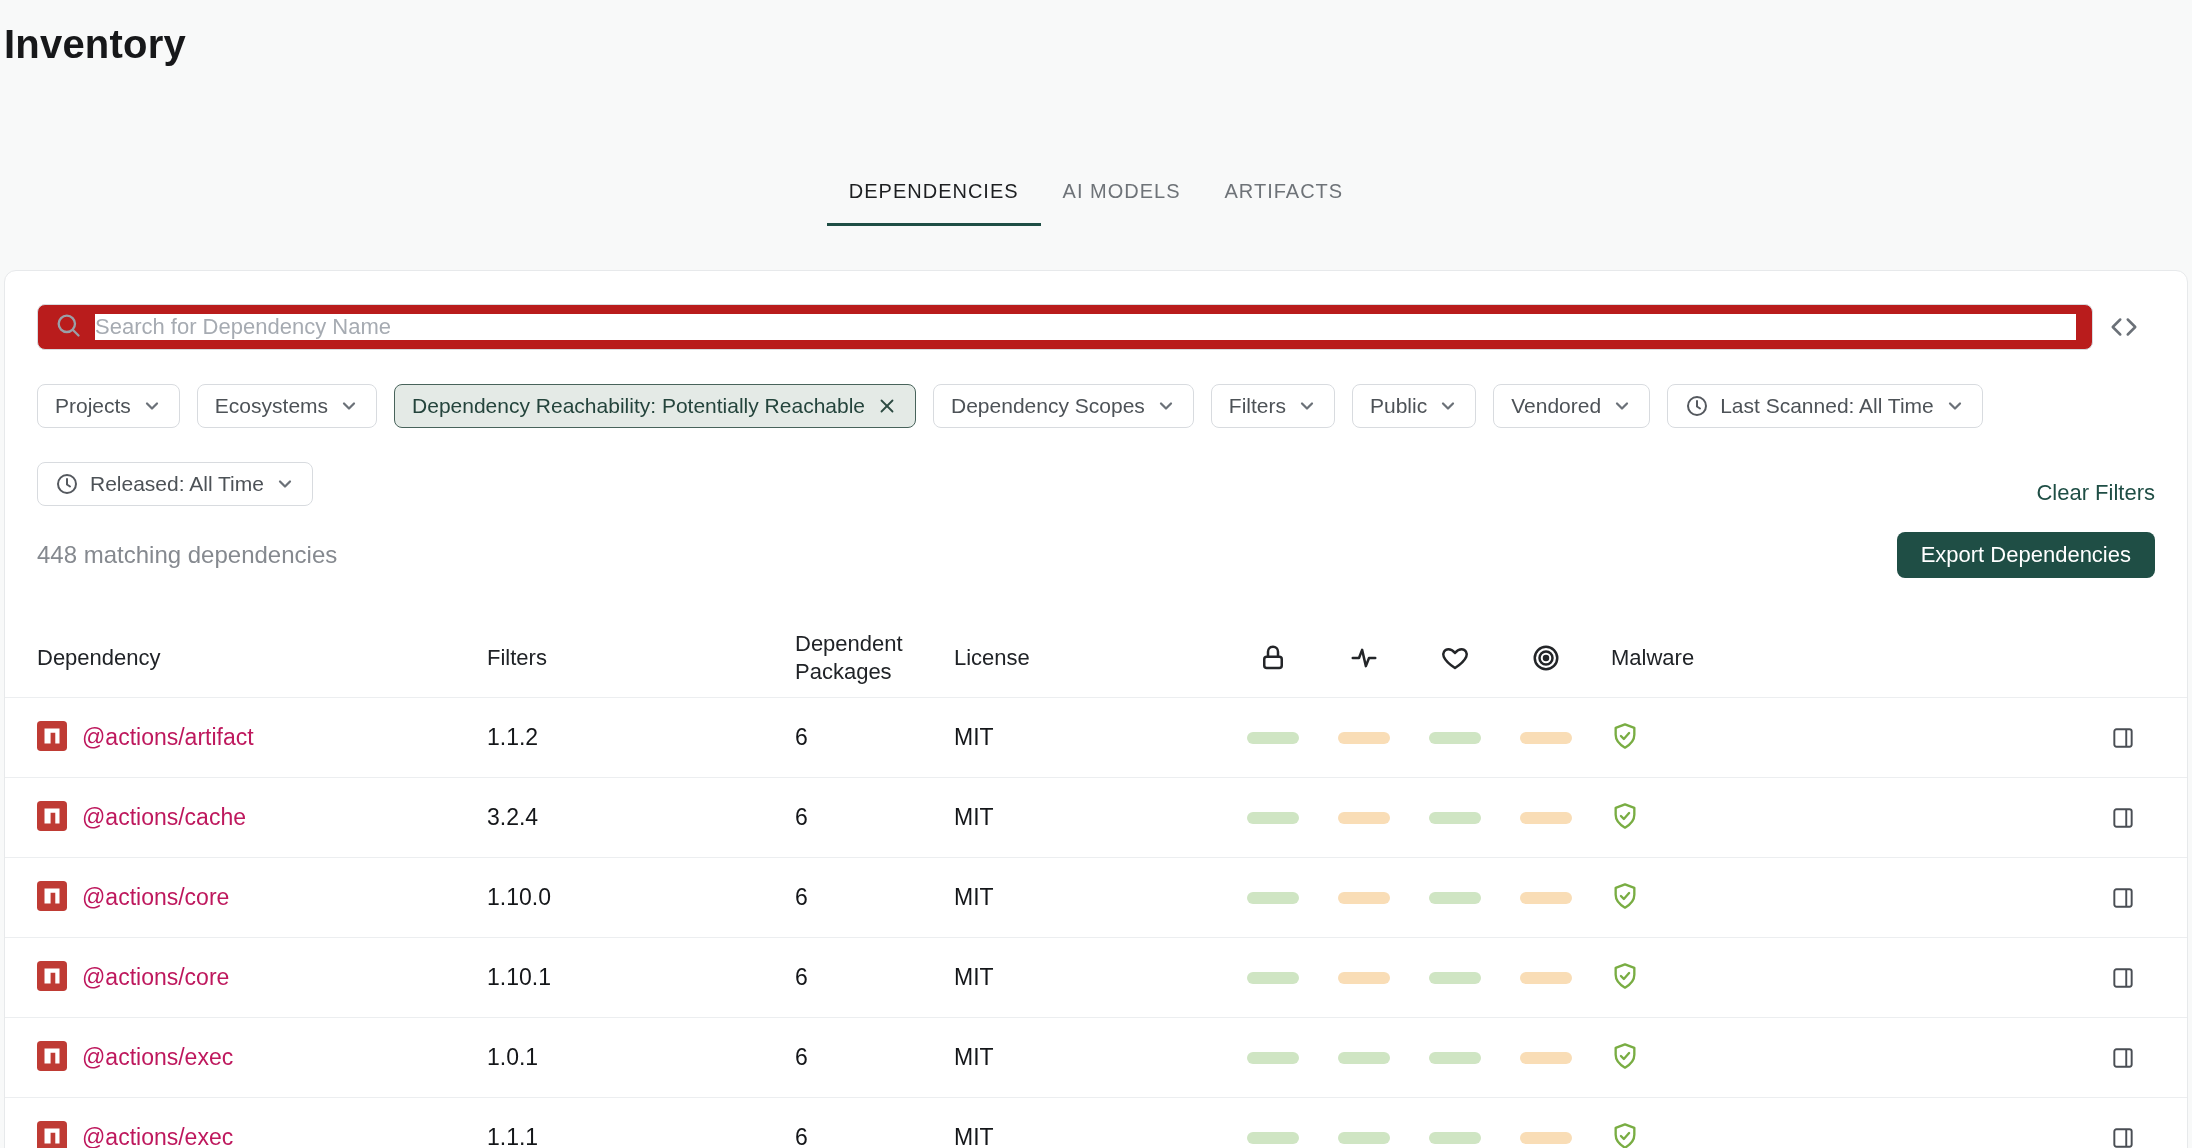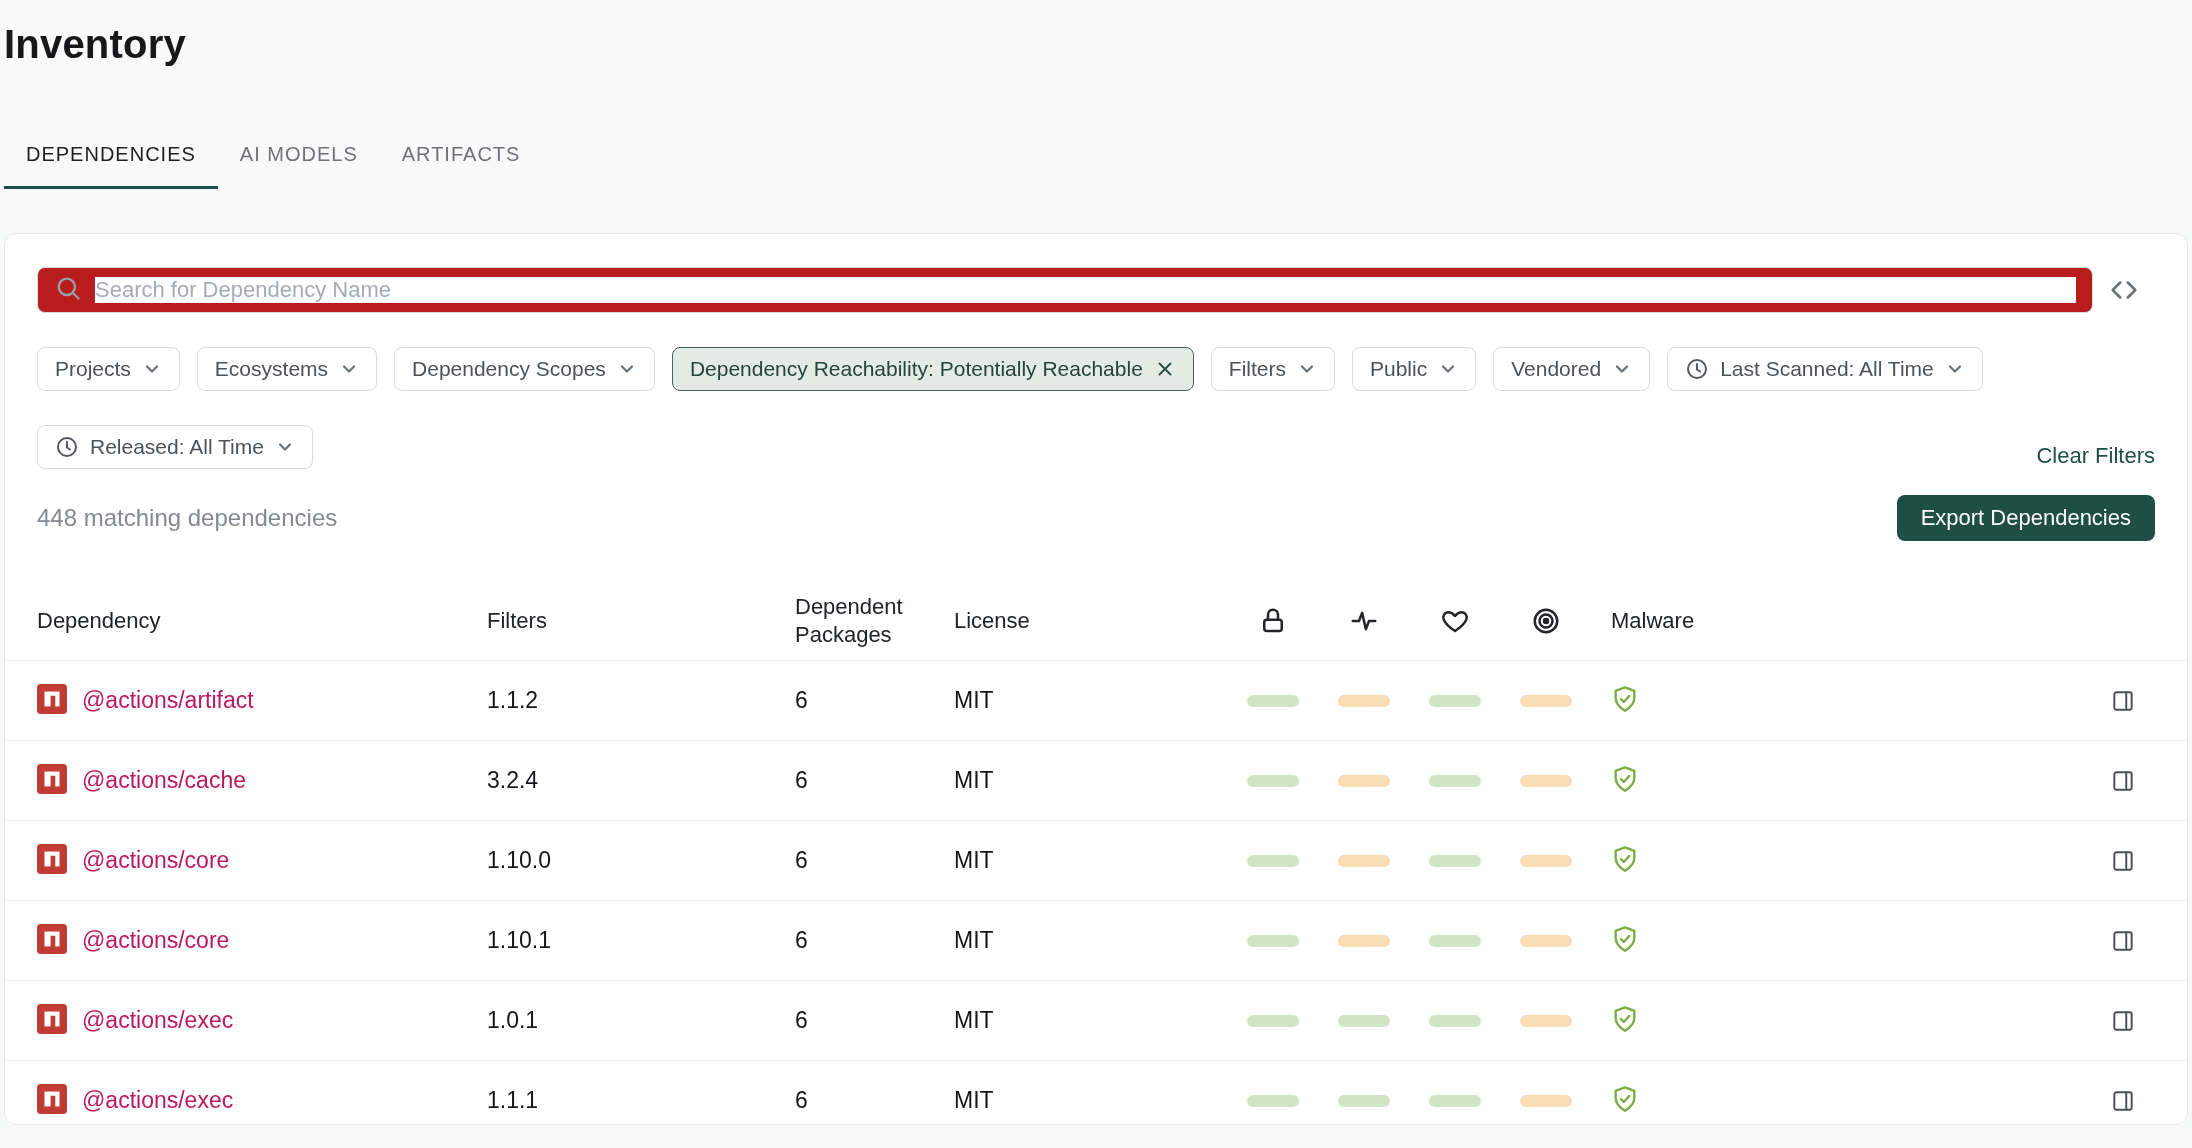--- a/index.html
+++ b/index.html
@@ -8,21 +8,21 @@
     font-family: "Liberation Sans", sans-serif;
     background:#f8f9f9;
     color:#1b1d20;
     overflow:hidden;
   }
   .page { padding:0 4px; }
 
   
   .page-title { font-size:40px; font-weight:600; color:#17181a; padding-top:22px; letter-spacing:.2px; }
 
-  .tabs { display:flex; margin-top:76px; }
+  .tabs { display:flex; margin-top:113px;justify-content:center; }
   .tab {
     font-size:20px; letter-spacing:1px; font-weight:500; color:#6e7378;
     padding:0 22px 20px 22px; cursor:pointer; border-bottom:3px solid transparent;
     text-transform:uppercase;
   }
   .tab.active { color:#1d1f21; border-bottom-color:#1f4e45; }
 
   
   .card {
     margin-top:44px; background:#fff; border:1px solid #e7e9eb;
@@ -137,40 +137,40 @@
         <div class="chip">
 
     <span>Ecosystems</span>
     <span class="ic ic-chev">
       <svg width="20" height="20" viewBox="0 0 16 16" fill="none" stroke="#6b7178" stroke-width="1.8" stroke-linecap="round" stroke-linejoin="round">
               <polyline points="4,6 8,10 12,6"></polyline>
             </svg>
     </span>
 
   </div>
-        <div class="chip">
-
-    <span>Dependency Scopes</span>
-    <span class="ic ic-chev">
-      <svg width="20" height="20" viewBox="0 0 16 16" fill="none" stroke="#6b7178" stroke-width="1.8" stroke-linecap="round" stroke-linejoin="round">
-              <polyline points="4,6 8,10 12,6"></polyline>
-            </svg>
-    </span>
-
-  </div>
         <div class="chip applied">
 
     <span>Dependency Reachability: Potentially Reachable</span>
 
     <span class="ic ic-x">
       <svg width="22" height="22" viewBox="0 0 24 24" fill="none" stroke="#2d4a42" stroke-width="2" stroke-linecap="round">
               <line x1="6" y1="6" x2="18" y2="18"></line>
               <line x1="18" y1="6" x2="6" y2="18"></line>
             </svg>
     </span>
+  </div>
+        <div class="chip">
+
+    <span>Dependency Scopes</span>
+    <span class="ic ic-chev">
+      <svg width="20" height="20" viewBox="0 0 16 16" fill="none" stroke="#6b7178" stroke-width="1.8" stroke-linecap="round" stroke-linejoin="round">
+              <polyline points="4,6 8,10 12,6"></polyline>
+            </svg>
+    </span>
+
   </div>
         <div class="chip">
 
     <span>Filters</span>
     <span class="ic ic-chev">
       <svg width="20" height="20" viewBox="0 0 16 16" fill="none" stroke="#6b7178" stroke-width="1.8" stroke-linecap="round" stroke-linejoin="round">
               <polyline points="4,6 8,10 12,6"></polyline>
             </svg>
     </span>
 

